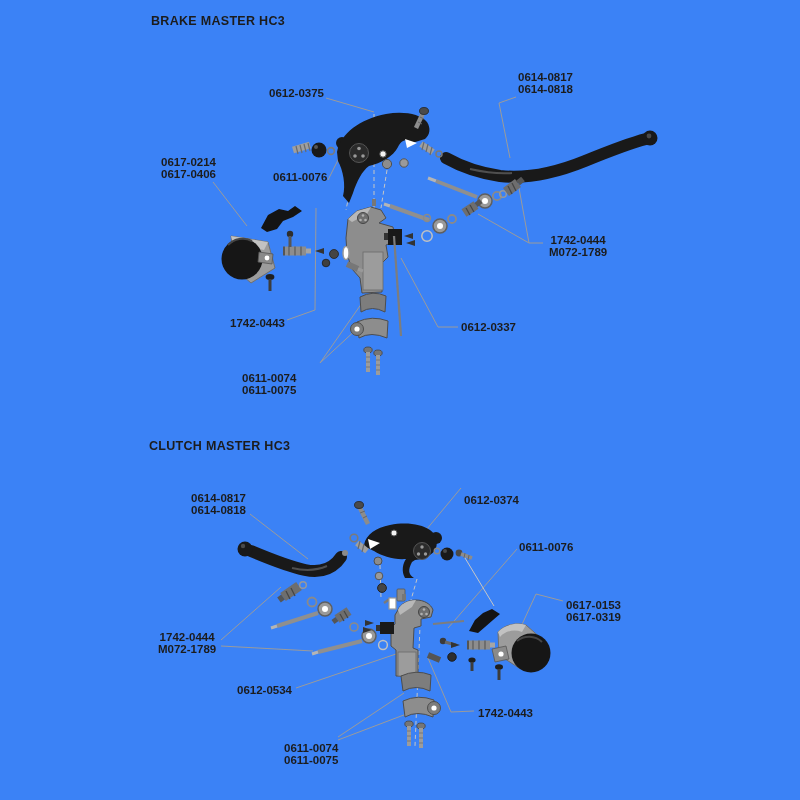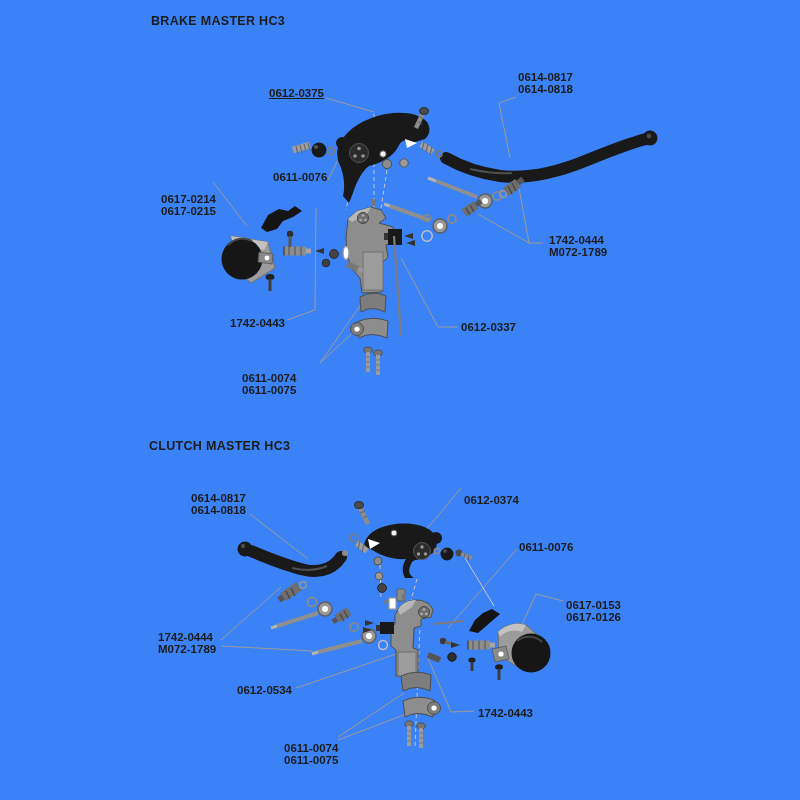--- a/index.html
+++ b/index.html
@@ -7,21 +7,21 @@
     position:relative;width:800px;height:800px;background:#3b82f6;overflow:hidden;
     font-family:"Liberation Sans",sans-serif;
   }
   .canvas svg{position:absolute;left:0;top:0;}
   .section-title{
     position:absolute;font-weight:bold;font-size:12.5px;letter-spacing:.3px;
     color:#1c1c1c;white-space:nowrap;
   }
   .part-label{
     position:absolute;font-weight:bold;font-size:11.5px;line-height:12px;
-    color:#1c1c1c;white-space:nowrap;
+    color:#1c1c1c;white-space:nowrap;text-align:center;
   }
   #title-brake{left:151px;top:14px;}
   #title-clutch{left:149px;top:439px;}
 </style>
 </head>
 <body>
 
 <div class="canvas">
 
 <svg width="800" height="800" viewBox="0 0 800 800">
@@ -316,30 +316,30 @@
       <ellipse cx="499" cy="667" rx="4" ry="2.8" fill="#1f1f1f"></ellipse>
       <line x1="499" y1="669" x2="499" y2="680" stroke="#3c3c3c" stroke-width="3"></line>
     </g>
   </g>
 </svg>
 
 <div class="section-title" id="title-brake">BRAKE MASTER HC3</div>
 <div class="section-title" id="title-clutch">CLUTCH MASTER HC3</div>
 
 <div id="labels">
-      <div class="part-label" style="left: 269px; top: 87px; text-decoration: underline;">
+      <div class="part-label" style="left: 269px; top: 87px;">
         <div>0612-0375</div>
       </div>
       <div class="part-label" style="left: 518px; top: 71px;">
         <div>0614-0817</div>
         <div>0614-0818</div>
       </div>
-      <div class="part-label" style="left: 161px; top: 156px; margin-top: 37px;">
+      <div class="part-label" style="left: 161px; top: 156px;">
         <div>0617-0214</div>
-        <div>0617-0215</div>
+        <div>0617-0406</div>
       </div>
       <div class="part-label" style="left: 273px; top: 171px;">
         <div>0611-0076</div>
       </div>
       <div class="part-label" style="left: 549px; top: 234px;">
         <div>1742-0444</div>
         <div>M072-1789</div>
       </div>
       <div class="part-label" style="left: 230px; top: 317px;">
         <div>1742-0443</div>
@@ -356,21 +356,21 @@
         <div>0614-0818</div>
       </div>
       <div class="part-label" style="left: 464px; top: 494px;">
         <div>0612-0374</div>
       </div>
       <div class="part-label" style="left: 519px; top: 541px;">
         <div>0611-0076</div>
       </div>
       <div class="part-label" style="left: 566px; top: 599px;">
         <div>0617-0153</div>
-        <div>0617-0126</div>
+        <div>0617-0319</div>
       </div>
       <div class="part-label" style="left: 158px; top: 631px;">
         <div>1742-0444</div>
         <div>M072-1789</div>
       </div>
       <div class="part-label" style="left: 237px; top: 684px;">
         <div>0612-0534</div>
       </div>
       <div class="part-label" style="left: 478px; top: 707px;">
         <div>1742-0443</div>

